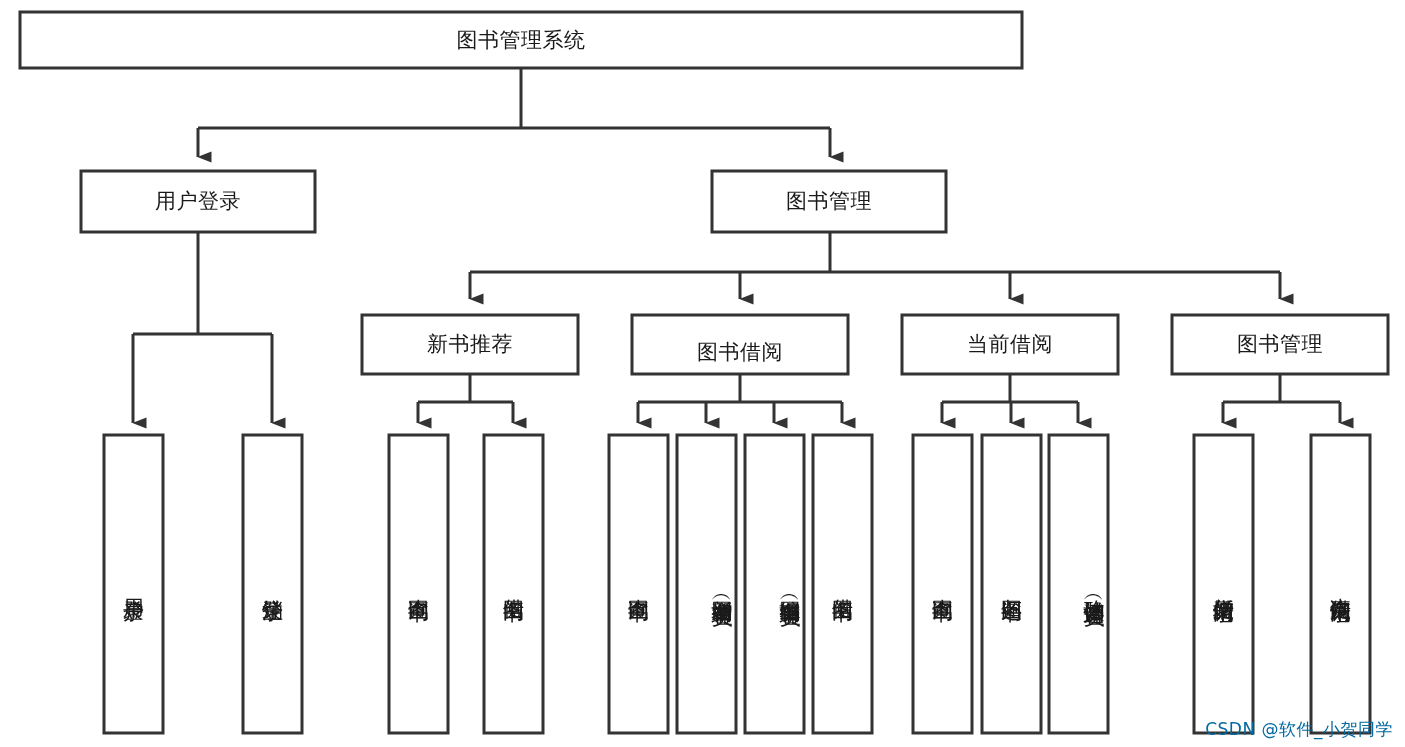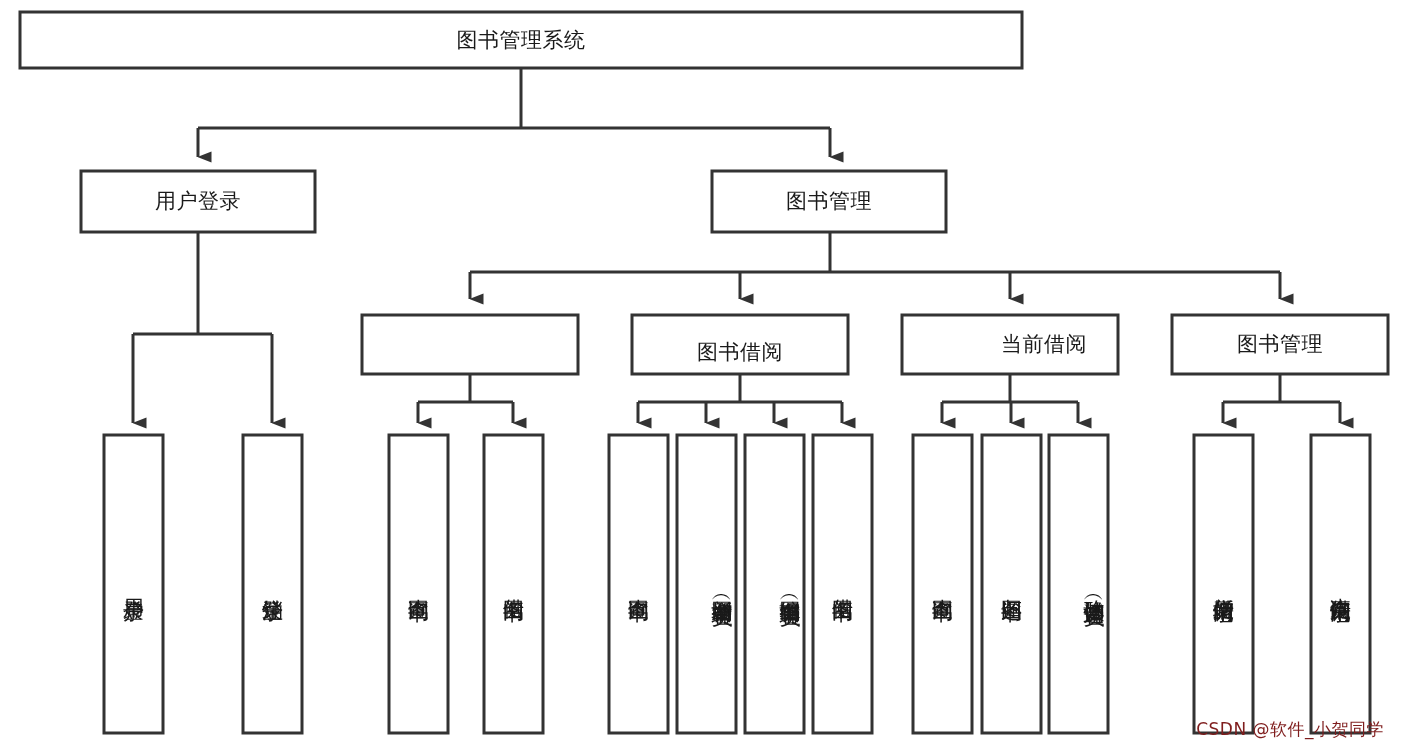--- a/index.html
+++ b/index.html
@@ -68,23 +68,23 @@
     padding-top: 6px;
     box-sizing: border-box;
     pointer-events: none;
   }
   .node-label-v.center-v {
     align-items: center;
     padding-top: 0;
   }
   .watermark {
     position: absolute;
-    right: 21px;
+    right: 12px;
     bottom: 6px;
-    color: #7f1d1d;
+    color: #0369a1;
     font-size: 17px;
     letter-spacing: 0.5px;
     white-space: nowrap;
     pointer-events: none;
   }
 </style>
 </head>
 <body>
 
 <div id="diagram-root">
@@ -163,22 +163,23 @@
 
     <rect class="node-box" x="1194" y="435" width="59" height="298"></rect>
     <rect class="node-box" x="1311" y="435" width="59" height="298"></rect>
   </svg>
 
   <div class="node-label-h" style="left:20px; top:12px; width:1002px; height:56px;">图书管理系统</div>
 
   <div class="node-label-h" style="left:81px; top:171px; width:234px; height:61px;">用户登录</div>
   <div class="node-label-h" style="left:712px; top:171px; width:234px; height:61px;">图书管理</div>
 
+  <div class="node-label-h" style="left:362px; top:315px; width:216px; height:59px;">新书推荐</div>
   <div class="node-label-h" style="left:632px; top:315px; width:216px; height:59px;margin-top:8px;">图书借阅</div>
-  <div class="node-label-h" style="left:936px; top:315px; width:216px; height:59px;">当前借阅</div>
+  <div class="node-label-h" style="left:902px; top:315px; width:216px; height:59px;">当前借阅</div>
   <div class="node-label-h" style="left:1172px; top:315px; width:216px; height:59px;">图书管理</div>
 
   <div class="node-label-v center-v" style="left:104px; top:435px; width:59px; height:298px;">用户登录</div>
   <div class="node-label-v center-v" style="left:243px; top:435px; width:59px; height:298px;">注销登录</div>
 
   <div class="node-label-v center-v" style="left:389px; top:435px; width:59px; height:298px;">查询图书</div>
   <div class="node-label-v center-v" style="left:484px; top:435px; width:59px; height:298px;">借阅图书</div>
 
   <div class="node-label-v center-v" style="left:609px; top:435px; width:59px; height:298px;">查询图书</div>
   <div class="node-label-v" style="left:677px; top:435px; width:59px; height:298px;">新增图书（管理员）</div>

